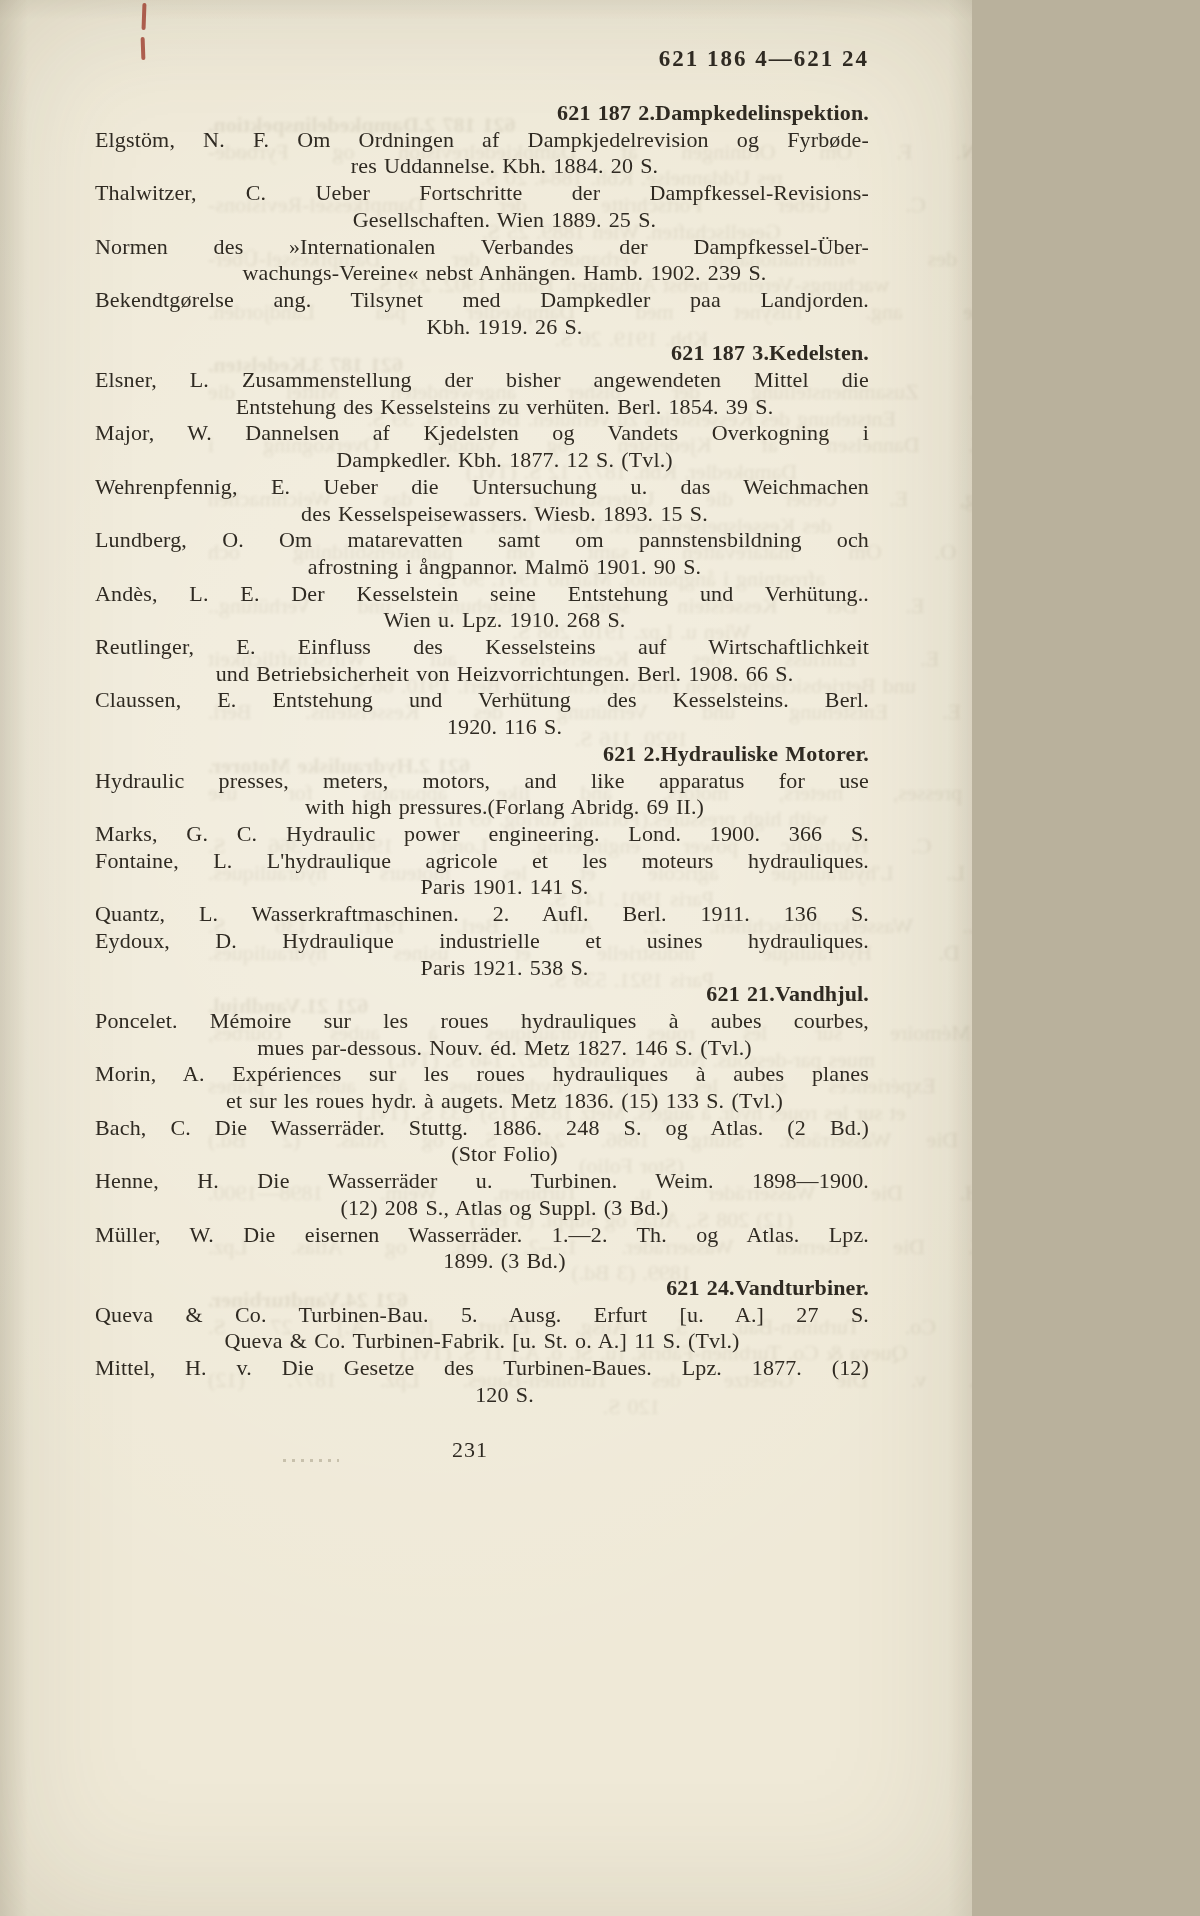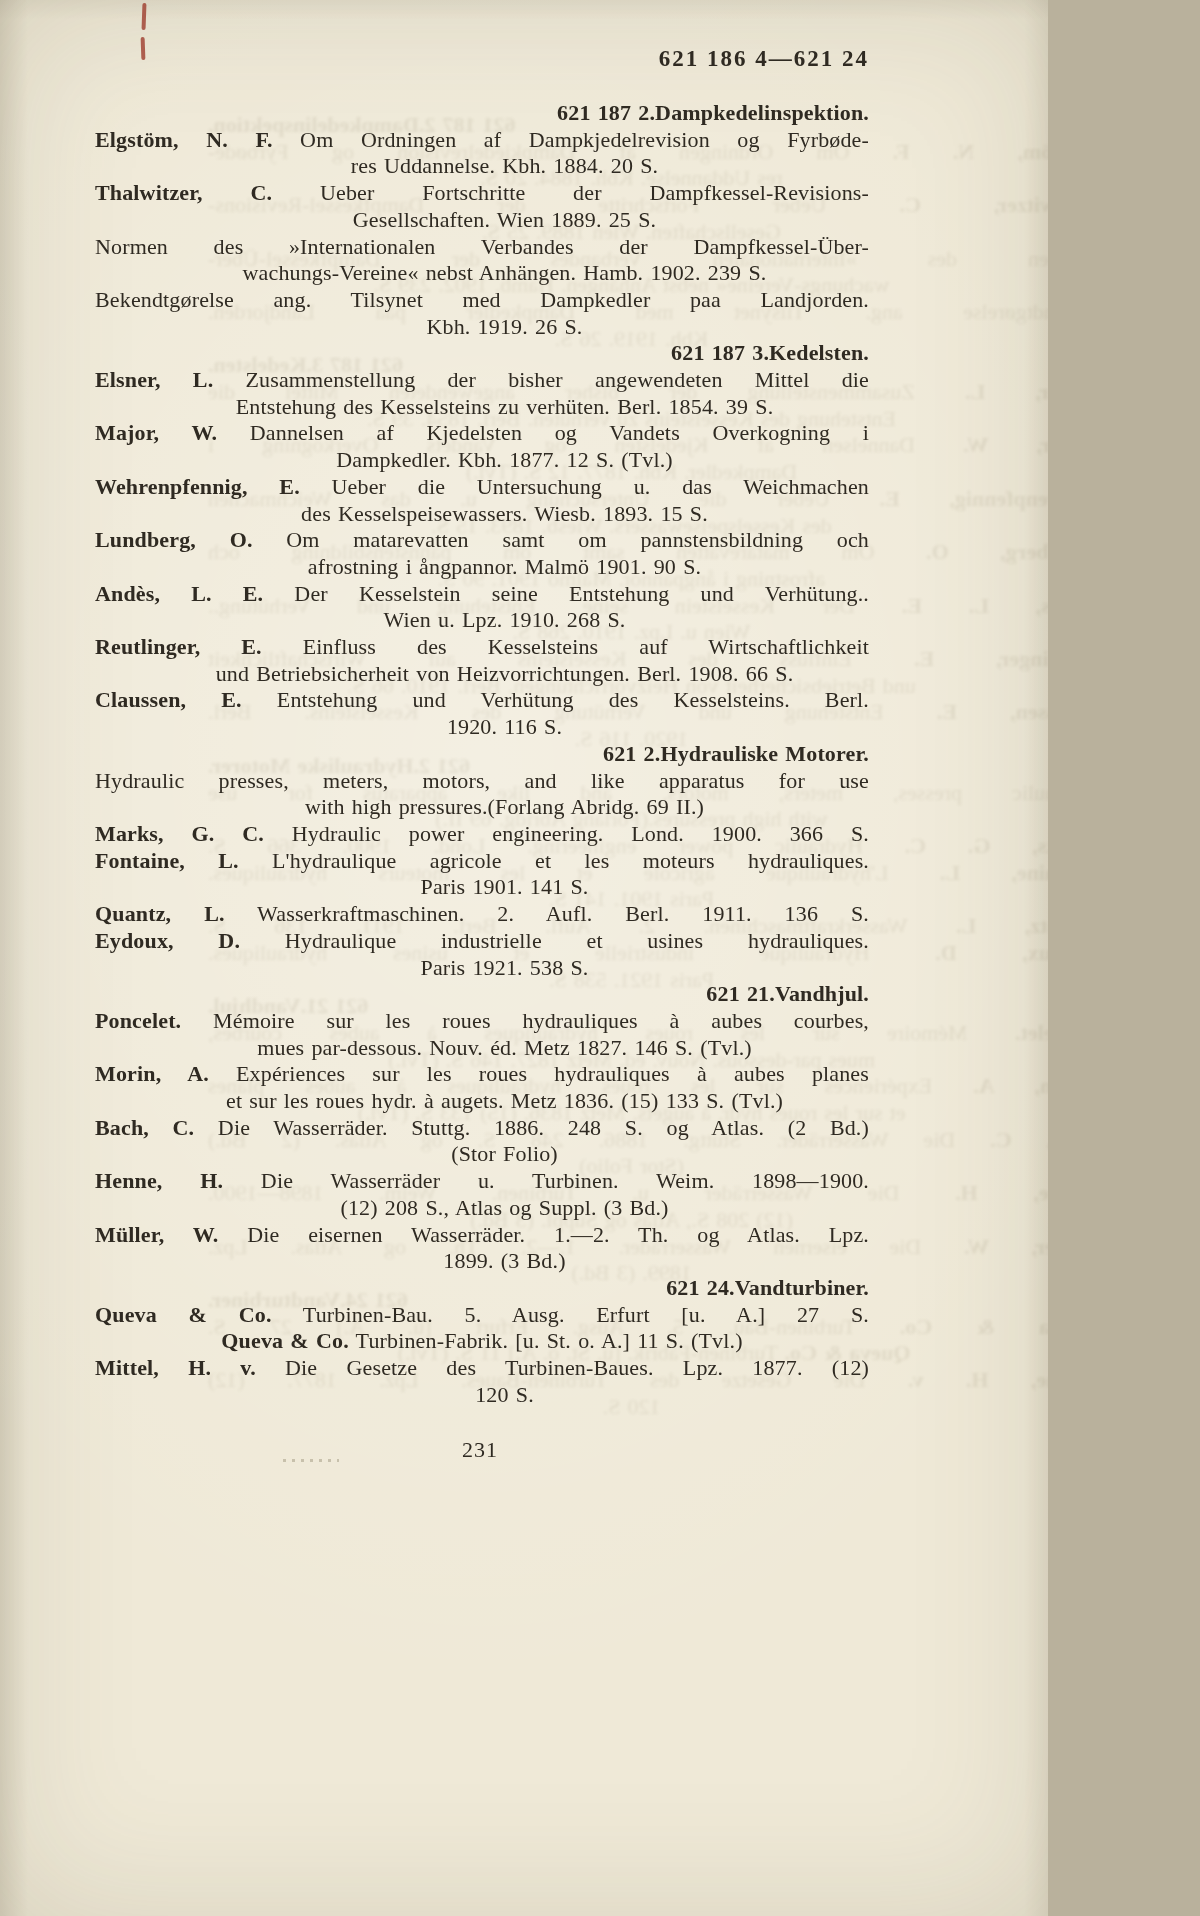--- a/index.html
+++ b/index.html
@@ -3,21 +3,21 @@
 <meta charset="utf-8">
 <style>
   * { margin: 0; padding: 0; box-sizing: border-box; }
   html, body { width: 1200px; height: 1916px; }
   body {
     font-family: "Liberation Serif", "DejaVu Serif", serif;
     background: #b9b19c;
   }
   .page {
     position: relative;
-    width: 1048px;
+    width: 972px;
     height: 1916px;
     overflow: hidden;
     color: var(--ink, #2f2a22);
     background:
       radial-gradient(ellipse 980px 1300px at 46% 40%, rgba(255,255,255,0.28), rgba(255,255,255,0) 72%),
       linear-gradient(90deg, rgba(105,95,70,0.16) 0, rgba(105,95,70,0) 28px),
       linear-gradient(270deg, rgba(105,95,70,0.10) 0, rgba(105,95,70,0) 24px),
       linear-gradient(180deg, rgba(105,95,70,0.08) 0, rgba(105,95,70,0) 20px),
       var(--paper, #efe9d7);
     box-shadow: inset 0 0 140px rgba(95,85,58,0.16);
@@ -56,36 +56,36 @@
     display: flex;
     justify-content: flex-end;
     font-weight: bold;
   }
   .line { min-height: 26.7px; }
   .line.cont { padding-left: 45px; }
   .line.just { text-align: justify; text-align-last: justify; }
   .line.plain { text-align: center; }
   .line.right { text-align: center; }
   .line.split { display: flex; justify-content: center; }
-  strong.author { font-weight: bold; }
+  strong.author { font-weight: normal; }
 
   
   .running-header {
     position: absolute;
     left: 95px; top: 46px;
     width: 774px;
     text-align: right;
     font-weight: bold;
     font-size: 23px;
     letter-spacing: 2px;
     z-index: 2;
   }
   .page-footer {
     position: absolute;
-    left: 93px; top: 1437px;
+    left: 83px; top: 1437px;
     width: 774px;
     text-align: center;
     font-size: 22px;
     letter-spacing: 1px;
     z-index: 2;
   }
 
   
   .red-mark {
     position: absolute;

